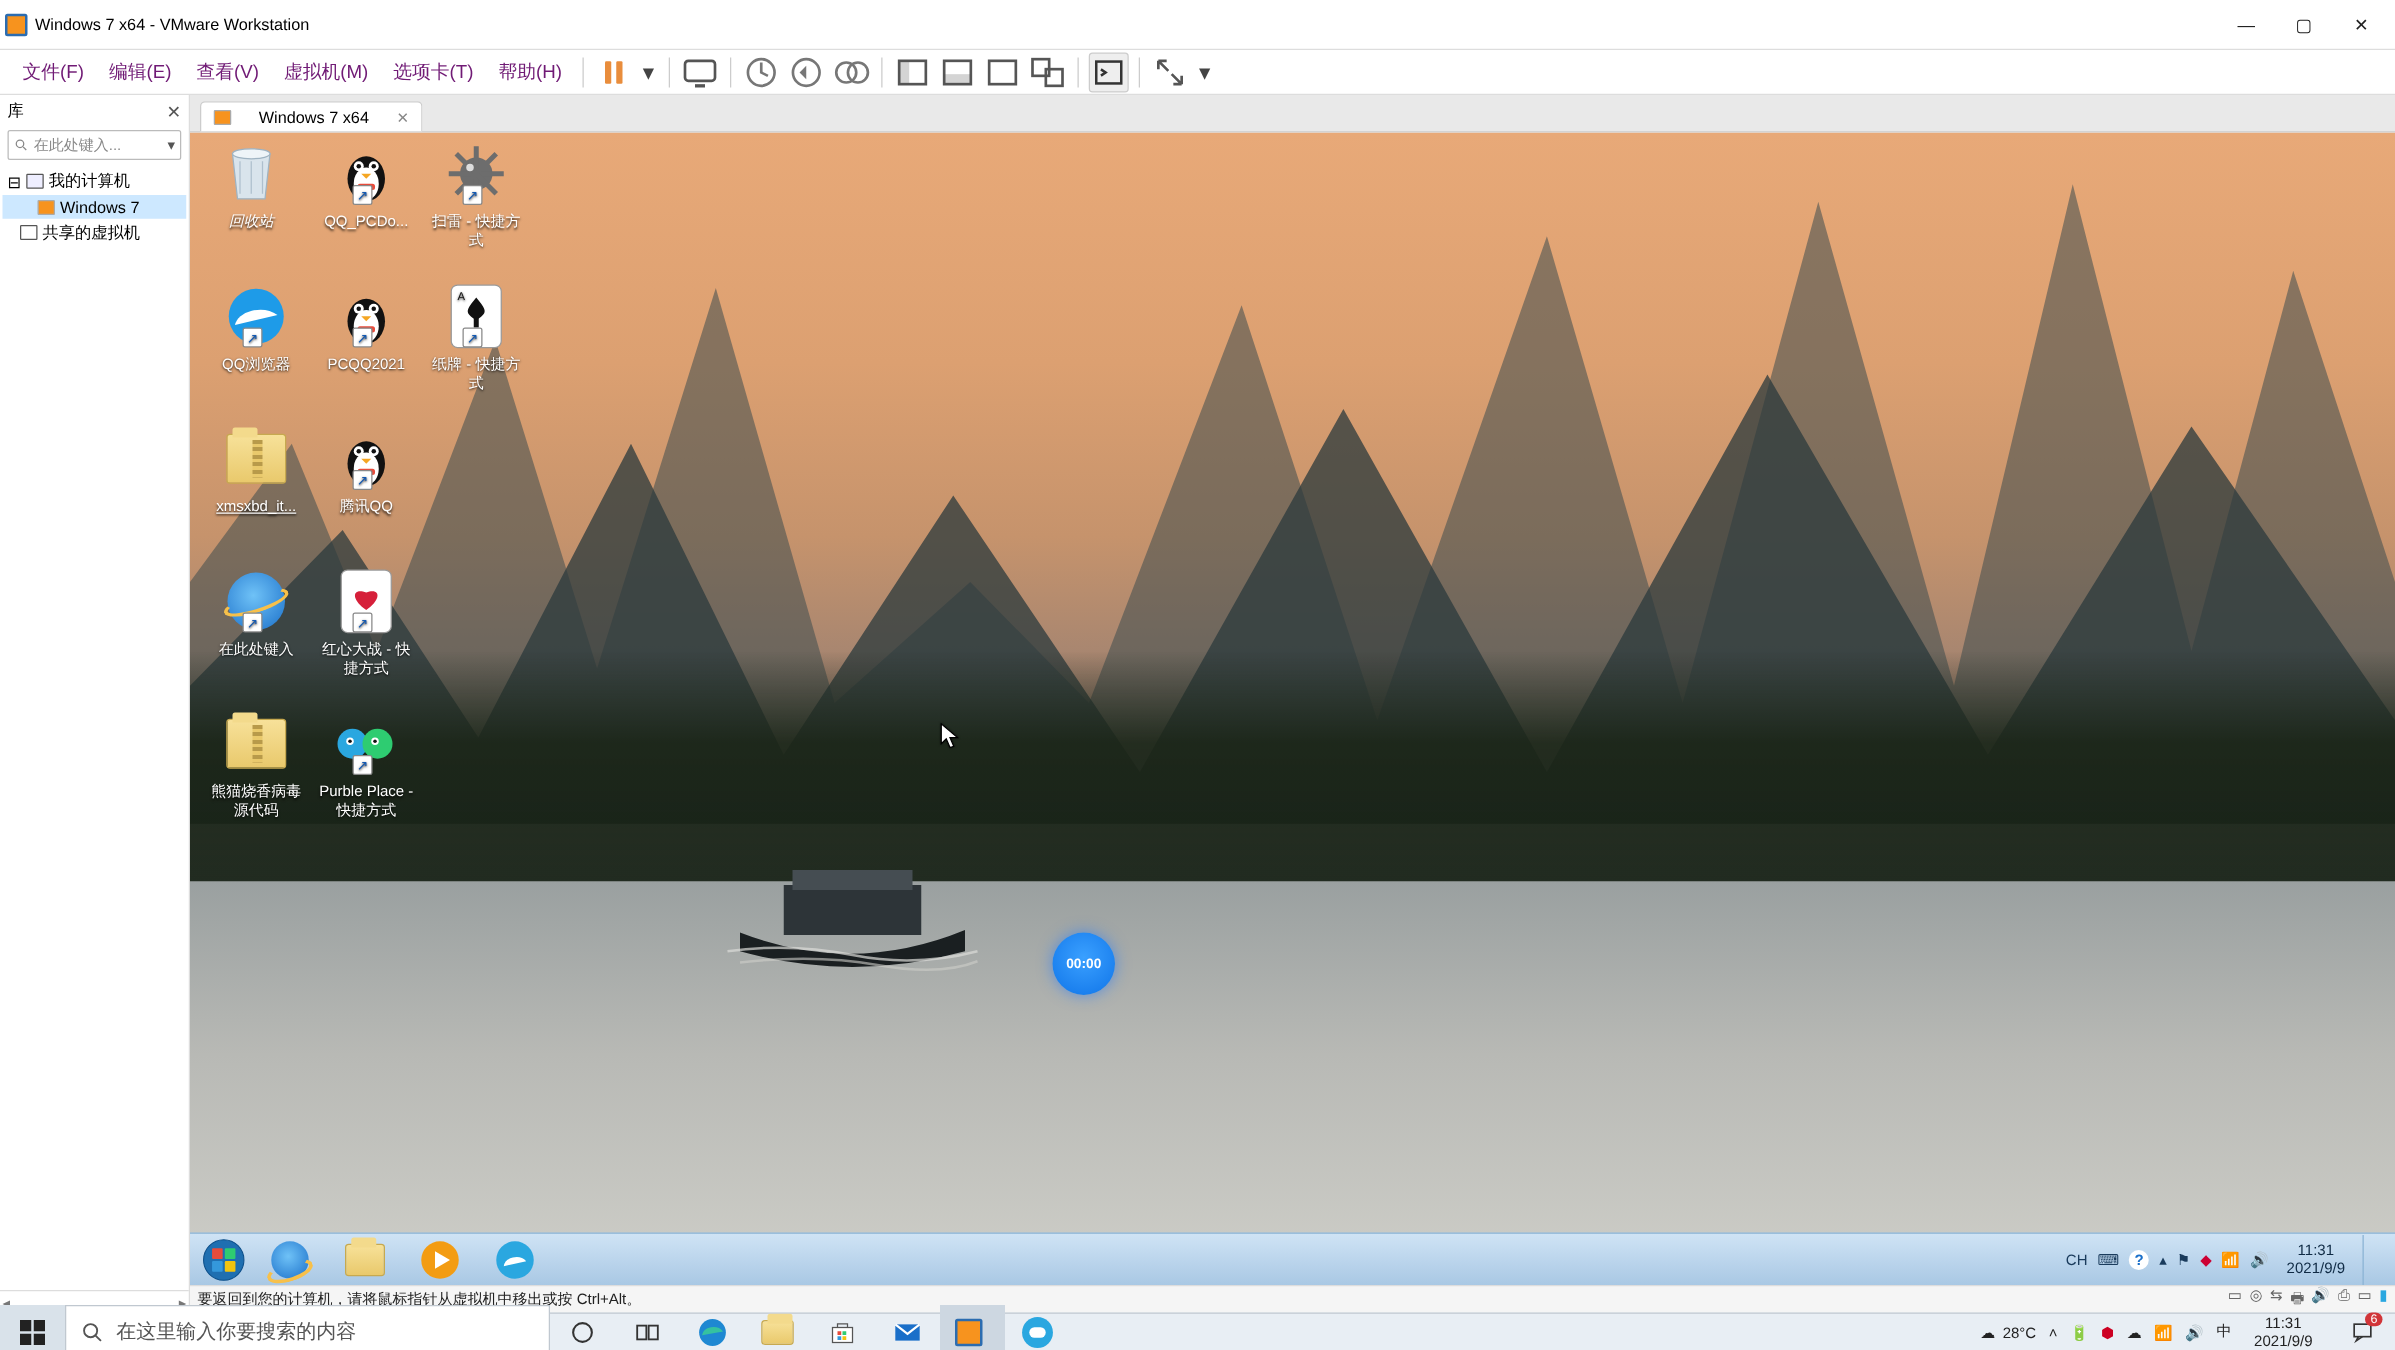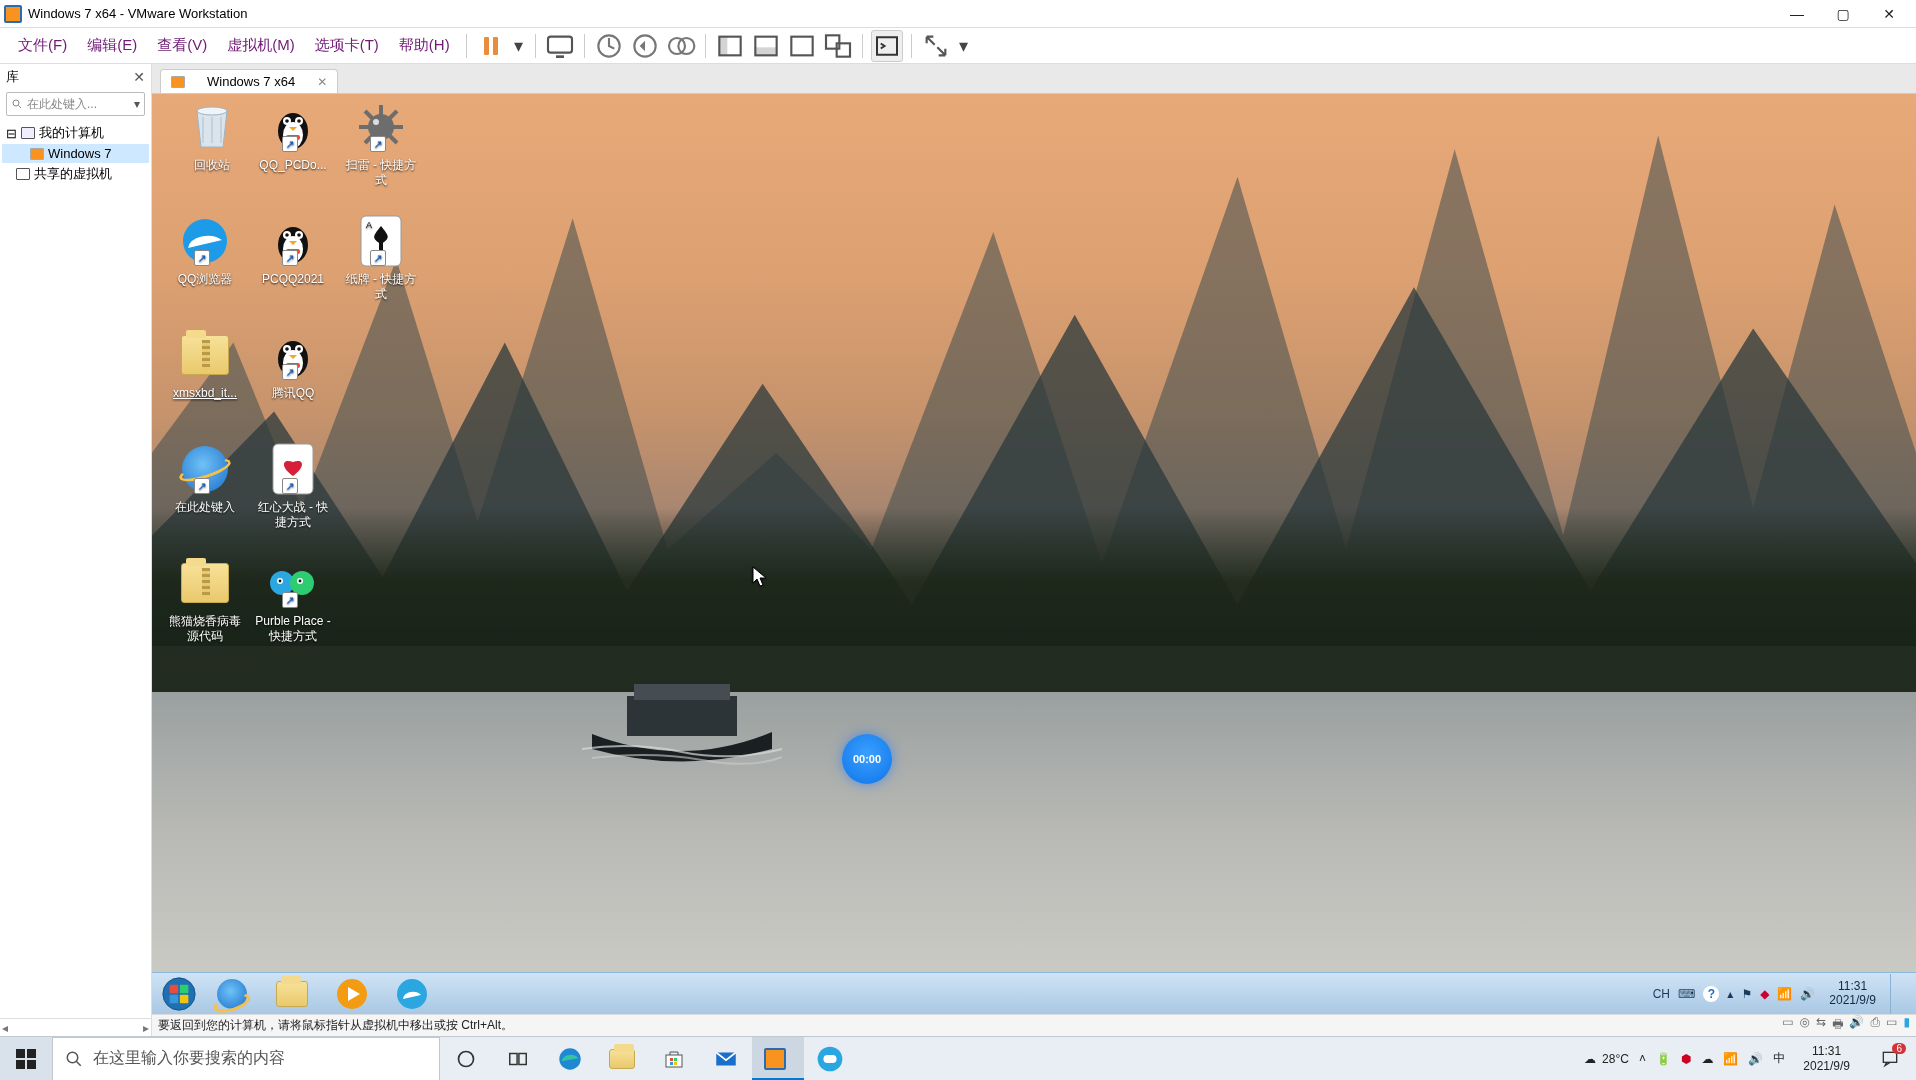--- a/index.html
+++ b/index.html
@@ -1,20 +1,20 @@
 <!DOCTYPE html>
 <html><head>
 <meta charset="utf-8">
 <style>
   * { margin: 0; padding: 0; box-sizing: border-box; font-family: "Segoe UI", "Microsoft YaHei", sans-serif; }
   body { width: 1916px; height: 1080px; background: #f0f0f0; overflow: hidden; position: relative; }
 
   
   .vmware-window { position: absolute; inset: 0; display: flex; flex-direction: column; background: #fff; }
-  .vmware-titlebar { height: 28px; display: flex; align-items: center; padding: 0 4px; border-bottom: 1px solid #ddd; background: #fff; }
+  .vmware-titlebar { height: 40px; display: flex; align-items: center; padding: 0 4px; border-bottom: 1px solid #ddd; background: #fff; }
   .vmware-logo { width: 18px; height: 18px; background: #f7931e; border: 2px solid #2b6cb0; border-radius: 2px; margin-right: 6px; }
   .vmware-title { font-size: 13px; color: #000; }
   .vmware-titlebar .spacer { flex: 1; }
   .winctrl { width: 46px; height: 28px; display: flex; align-items: center; justify-content: center; font-size: 14px; color: #222; }
 
   .vmware-menubar { height: 36px; display: flex; align-items: center; padding: 0 8px; gap: 0; border-bottom: 1px solid #ddd; }
   .menuitem { padding: 0 10px; height: 36px; display: flex; align-items: center; font-size: 15px; color: #701a75; white-space: nowrap; }
   .toolsep { width: 1px; height: 24px; background: #ccc; margin: 0 6px; }
   .v-toolbtn { width: 32px; height: 32px; display: flex; align-items: center; justify-content: center; margin: 0 2px; font-size: 18px; color: #444; border-radius: 3px; }
   .pause-icon { display: inline-flex; gap: 4px; }
@@ -69,21 +69,21 @@
   .gtb-spacer { flex: 1; }
   .gtb-tray { display: flex; align-items: center; gap: 8px; padding-right: 8px; color: #1a3b5c; font-size: 12px; }
   .gtb-clock { text-align: center; line-height: 1.15; font-size: 12px; color: #0f2a44; padding: 0 6px; }
   .showdesk { width: 14px; height: 40px; border-left: 1px solid #89b2d4; }
 
   
   .vmware-statusbar { height: 22px; background: #f5f5f5; display: flex; align-items: center; font-size: 12px; color: #222; padding: 0 6px; border-top: 1px solid #ddd; }
   .vmware-statusbar .right-icons { margin-left: auto; display: flex; gap: 6px; color: #666; }
 
   
-  .host-taskbar { height: 44px; background: #e8eef4; display: flex; align-items: center; border-top: 1px solid #c0c8d0; }
+  .host-taskbar { height: 30px; background: #e8eef4; display: flex; align-items: center; border-top: 1px solid #c0c8d0; }
   .host-start { width: 52px; height: 44px; display: flex; align-items: center; justify-content: center; background: #d9e2ea; }
   .host-start svg { width: 20px; height: 20px; }
   .host-search { width: 388px; height: 44px; background: #fff; border: 1px solid #c0c8d0; display: flex; align-items: center; padding: 0 12px; gap: 10px; color: #555; font-size: 16px; }
   .host-tbs { display: flex; align-items: center; height: 44px; }
   .host-tb { width: 52px; height: 44px; display: flex; align-items: center; justify-content: center; }
   .host-tb.active { background: #cdd7e1; box-shadow: inset 0 -3px 0 #0078d7; }
   .host-tray { margin-left: auto; display: flex; align-items: center; gap: 10px; padding-right: 4px; font-size: 12px; color: #222; }
   .host-clock { text-align: center; line-height: 1.2; font-size: 12px; padding: 0 8px; }
   .host-notif { width: 44px; height: 44px; display: flex; align-items: center; justify-content: center; position: relative; }
   .notif-badge { position: absolute; top: 6px; right: 6px; background: #d13438; color: #fff; font-size: 10px; border-radius: 8px; padding: 0 4px; }
@@ -252,21 +252,21 @@
               <path d="M20 80 Q110 115 200 78 L200 95 Q110 120 20 95 Z" fill="#1a1f21"></path>
               <rect x="55" y="42" width="110" height="40" fill="#2d3438"></rect>
               <rect x="62" y="30" width="96" height="16" fill="#454d52"></rect>
               <path d="M10 95 Q60 88 110 98 T210 95" stroke="#dcdcd8" stroke-width="2" fill="none" opacity=".7"></path>
               <path d="M20 104 Q80 97 130 106 T210 103" stroke="#cfcfc9" stroke-width="2" fill="none" opacity=".6"></path>
             </svg>
           </div>
         </div>
 
         <div class="guest-desktop" id="guest-desktop">
-            <div class="dicon" style="left: 17px; top: 6px;">
+            <div class="dicon" style="left: 6px; top: 6px; font-style: italic;">
               <div class="img" style="position: relative;">
                 <div class="bin-art"><svg viewBox="0 0 46 48">
                     <path d="M8 8h30l-4 36H12z" fill="#d9e4ec" stroke="#9fb3c2"></path>
                     <ellipse cx="23" cy="8" rx="15" ry="4" fill="#eef4f8" stroke="#9fb3c2"></ellipse>
                     <path d="M14 14v26M23 14v26M32 14v26" stroke="#aebfcd"></path>
                   </svg></div>
               </div>
               <div class="lbl">回收站</div>
             </div>
             <div class="dicon" style="left: 98px; top: 6px;">

